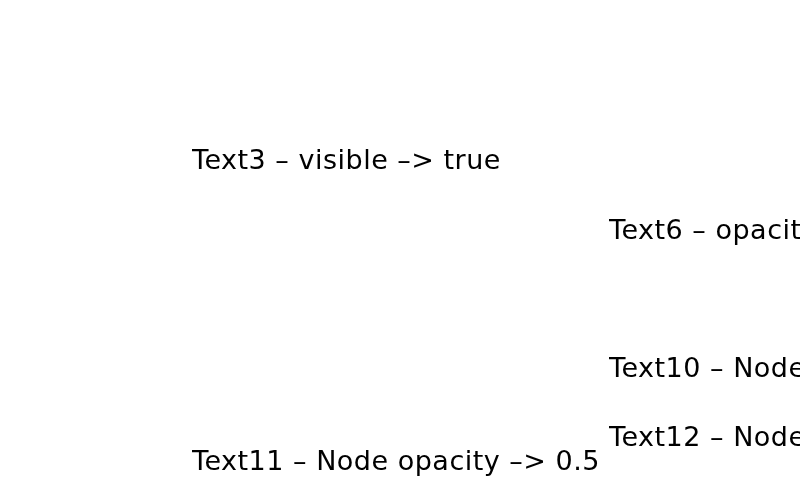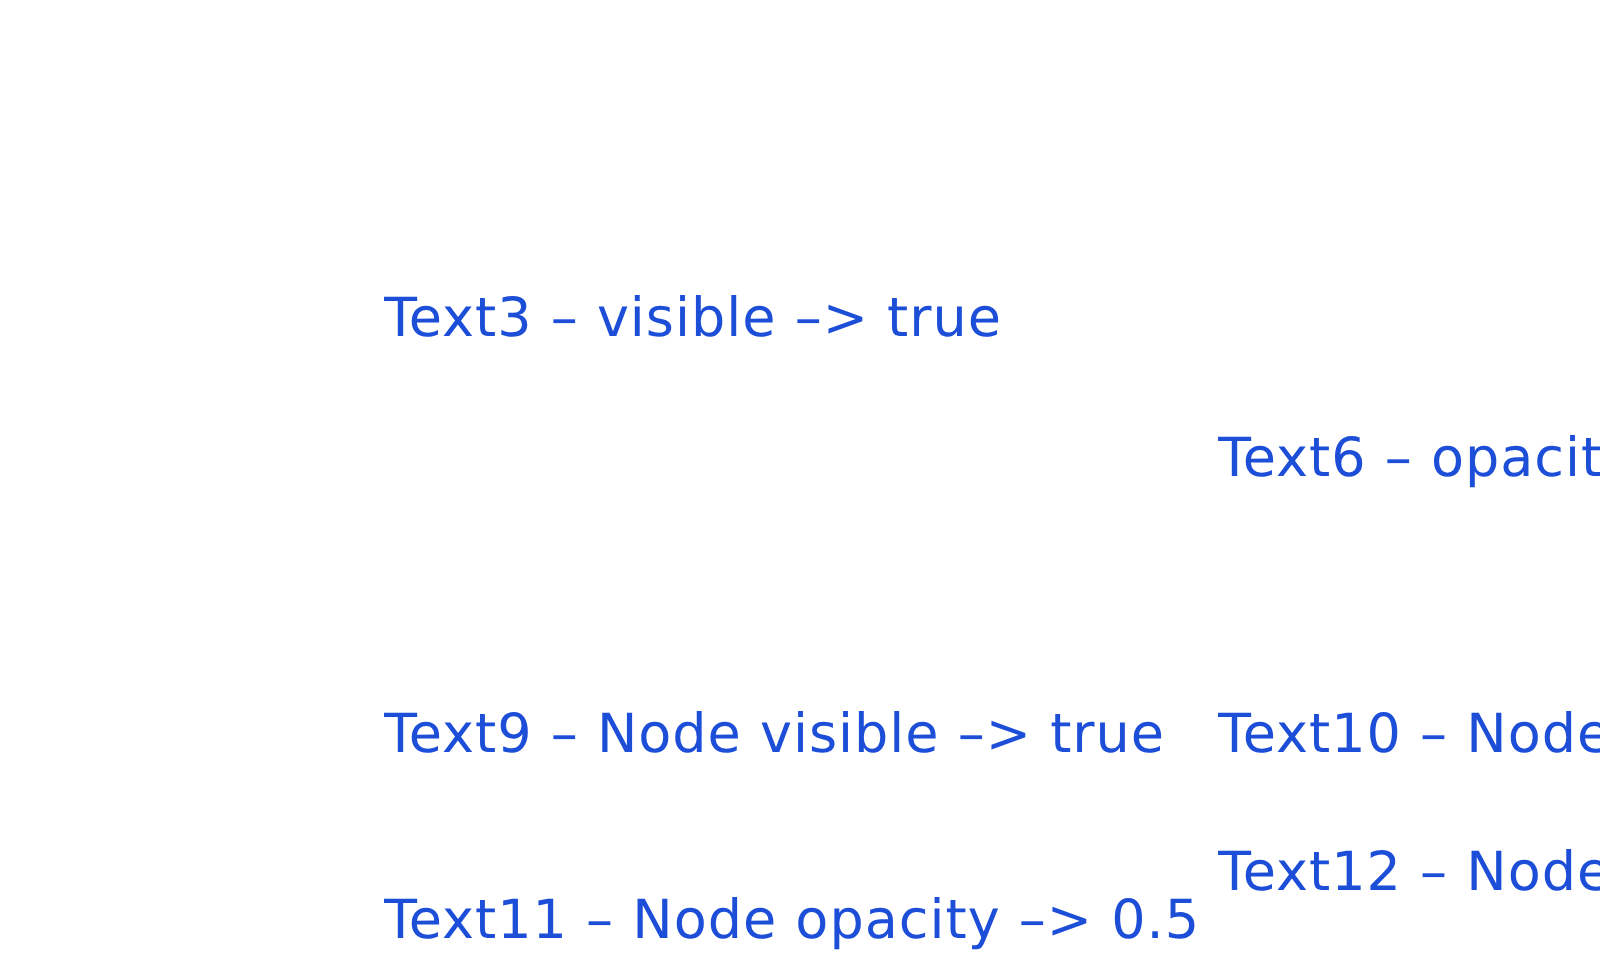--- a/index.html
+++ b/index.html
@@ -18,21 +18,21 @@
     background: #ffffff;
     overflow: hidden;
   }
   
   .text-cell {
     position: absolute;
     overflow: hidden;
     white-space: nowrap;
     font-size: 27px;
     line-height: 38px;
-    color: #1d4ed8;
+    color: #000000;
     letter-spacing: 0.5px;
     font-weight: 400;
     font-family: "DejaVu Sans", "Liberation Sans", sans-serif;
   }
 
   
   .cell-text3  { left: 192px; top: 141px; width: 408px; height: 40px; }
   
   .cell-text6  { left: 609px; top: 211px; width: 191px; height: 40px; }
   
@@ -48,23 +48,20 @@
 <div id="canvas">
 
   <div class="text-cell cell-text3">
     <span>Text3  –  visible  –&gt;  true</span>
   </div>
 
   <div class="text-cell cell-text6">
     <span>Text6  –  opacity  –&gt;  0.5</span>
   </div>
 
-  <div class="text-cell cell-text9">
-    <span>Text9  –  Node  visible  –&gt;  true</span>
-  </div>
 
   <div class="text-cell cell-text10">
     <span>Text10  –  Node  visible  –&gt;  false</span>
   </div>
 
   <div class="text-cell cell-text11">
     <span>Text11  –  Node  opacity  –&gt;  0.5</span>
   </div>
 
   <div class="text-cell cell-text12">

